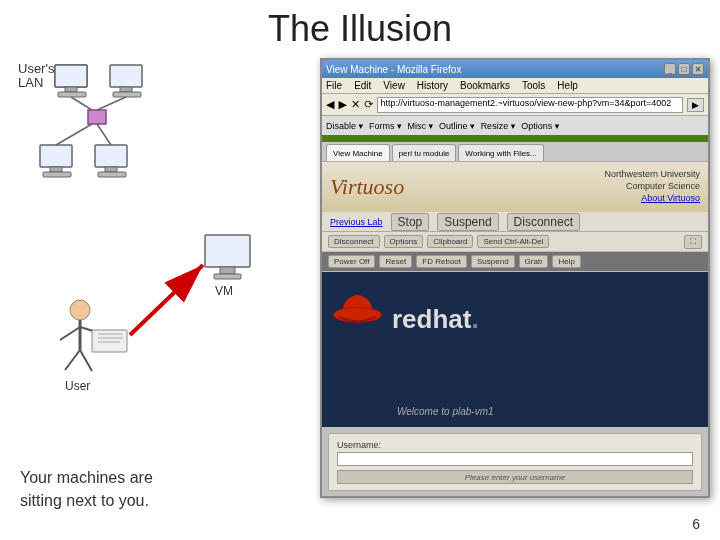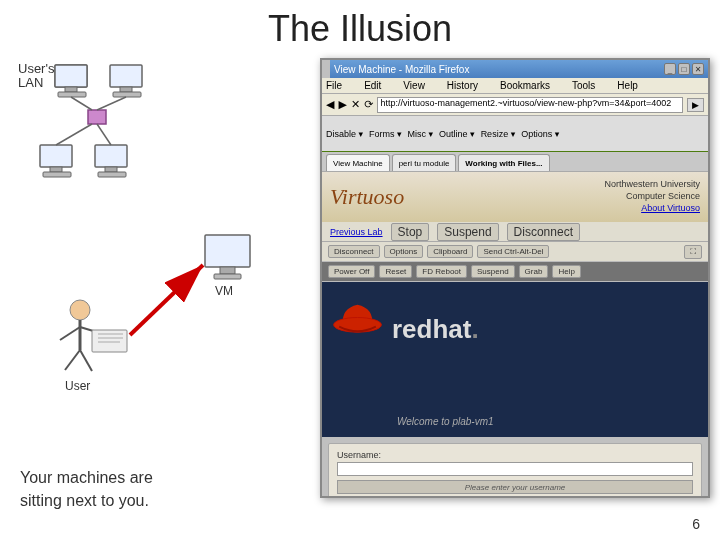--- a/index.html
+++ b/index.html
@@ -57,21 +57,20 @@
     
     .titlebar {
       height: 18px;
       background: linear-gradient(to bottom, #6a9fd8, #4a7fc0);
       display: flex;
       align-items: center;
       justify-content: space-between;
       padding: 0 4px;
       font-size: 10px;
       color: white;
-      margin-left: 8px;
     }
 
     .titlebar-title {
       font-size: 10px;
       color: white;
     }
 
     .titlebar-buttons {
       display: flex;
       gap: 2px;
@@ -90,21 +89,21 @@
       color: #333;
     }
 
     
     .menubar {
       height: 16px;
       background: #ece9d8;
       display: flex;
       align-items: center;
       padding: 0 4px;
-      gap: 22px;
+      gap: 12px;
       font-size: 10px;
       color: #000;
       border-bottom: 1px solid #aaa;
       text-align: center;
     }
 
     
     .toolbar {
       height: 22px;
       background: #ece9d8;
@@ -122,23 +121,23 @@
       background: white;
       border: 1px solid #999;
       font-size: 9px;
       padding: 0 2px;
       overflow: hidden;
       white-space: nowrap;
     }
 
     
     .toolbar2 {
-      height: 36px;
+      height: 26px;
       background: #ddd;
-      border-bottom: 1px solid #4d7c0f;
+      border-bottom: 7px solid #4d7c0f;
       display: flex;
       align-items: center;
       padding: 0 4px;
       gap: 6px;
       font-size: 9px;
     }
 
     
     .tabsbar {
       height: 20px;
@@ -443,21 +442,21 @@
     <span>Forms ▾</span>
     <span>Misc ▾</span>
     <span>Outline ▾</span>
     <span>Resize ▾</span>
     <span>Options ▾</span>
   </div>
 
   <div class="tabsbar">
     <div class="tab-item active">View Machine</div>
     <div class="tab-item">peri tu module</div>
-    <div class="tab-item" style="font-size:8px;font-weight:bold;">Working with Files...</div>
+    <div class="tab-item" style="font-size:8px;">Working with Files...</div>
   </div>
 
   <div class="virtuoso-header">
     <div class="virtuoso-logo">
       <em>Virtuoso</em>
     </div>
     <div class="northwestern-info">
       <div>Northwestern University</div>
       <div>Computer Science</div>
       <div style="color:#0000cc;text-decoration:underline;">About Virtuoso</div>

